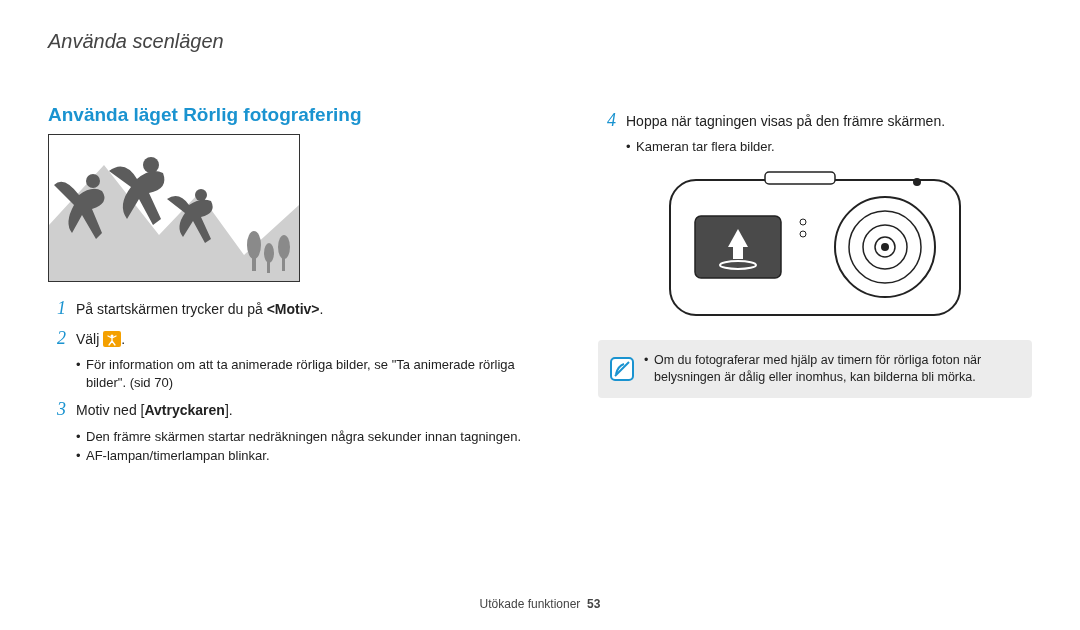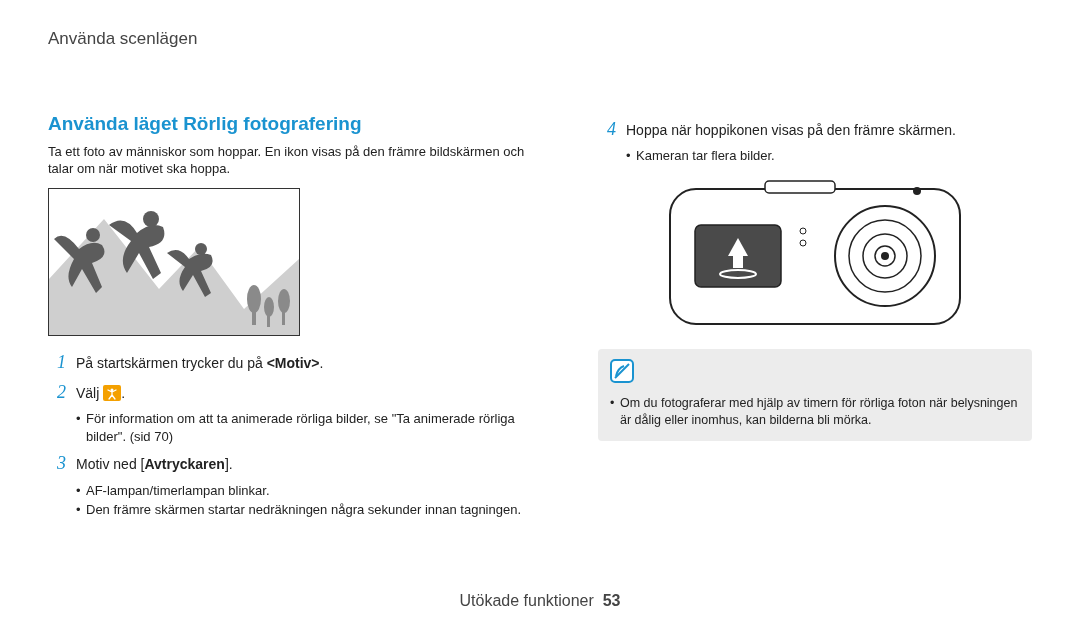--- a/index.html
+++ b/index.html
@@ -15,22 +15,23 @@
   }
   .page {
     box-sizing: border-box;
     width: 1080px;
     height: 630px;
     padding: 28px 48px 20px 48px;
     position: relative;
   }
   .header {
     color: #444;
-    font-size: 17px;
-    margin-bottom: 30px;
+    font-size: 20px;
+    margin-bottom: 17px;
+    font-style: italic;
   }
   .cols {
     display: flex;
     gap: 70px;
   }
   .col {
     flex: 1;
     min-width: 0;
     margin-top: 30px;
   }
@@ -102,21 +103,20 @@
     justify-content: center;
     margin: 6px 0 18px 0;
   }
   .note {
     display: flex;
     gap: 10px;
     background: #ececec;
     border-radius: 4px;
     padding: 10px 12px;
     margin-top: 6px;
-    flex-direction: column;
   }
   .note-icon-wrap {
     display:flex;
     align-items:center;
   }
   .note-icon {
     width: 24px;
     height: 24px;
     flex: 0 0 24px;
   }
@@ -135,42 +135,41 @@
     content: "•";
     position: absolute;
     left: 0;
   }
   .footer {
     position: absolute;
     bottom: 18px;
     left: 0;
     right: 0;
     text-align: center;
-    font-size: 16px;
+    font-size: 12px;
     color: #444;
   }
   .footer .pg {
     font-weight: 700;
   }
   b { font-weight: 700; }
 </style>
 </head>
 <body>
 
 <div class="page">
 
   <div class="header">Använda scenlägen</div>
 
   <div class="cols">
 
     <div class="col left">
 
       <h2 class="section">Använda läget Rörlig fotografering</h2>
 
-      <div class="intro">Ta ett foto av människor som hoppar. En ikon visas på den främre bildskärmen och talar om när motivet ska hoppa.</div>
 
       <div class="illus">
         <svg viewBox="0 0 250 146" width="250" height="146">
 
           <path d="M0,146 L0,90 L55,30 L110,100 L150,58 L195,120 L250,70 L250,146 Z" fill="#cfcfcf"></path>
 
           <g fill="#8a8a8a">
             <ellipse cx="205" cy="110" rx="7" ry="14"></ellipse>
             <rect x="203" y="118" width="4" height="18"></rect>
             <ellipse cx="220" cy="118" rx="5" ry="10"></ellipse>
@@ -216,31 +215,31 @@
         <li>För information om att ta animerade rörliga bilder, se "Ta animerade rörliga bilder". (sid 70)</li>
       </ul>
 
       <div class="step">
         <span class="stepnum">3</span>
         <span class="steptext">
           <span>Motiv ned [</span><b>Avtryckaren</b><span>].</span>
         </span>
       </div>
       <ul class="bullets">
+        <li>Den främre skärmen startar nedräkningen några sekunder innan tagningen.</li>
         <li>AF-lampan/timerlampan blinkar.</li>
-        <li>Den främre skärmen startar nedräkningen några sekunder innan tagningen.</li>
       </ul>
 
     </div>
 
     <div class="col right">
 
       <div class="step">
         <span class="stepnum">4</span>
-        <span class="steptext">Hoppa när hoppikonen visas på den främre skärmen.</span>
+        <span class="steptext">Hoppa när tagningen visas på den främre skärmen.</span>
       </div>
       <ul class="bullets">
         <li>Kameran tar flera bilder.</li>
       </ul>
 
       <div class="camera-wrap">
         <svg viewBox="0 0 300 160" width="300" height="160">
           <rect x="5" y="18" width="290" height="135" rx="26" ry="26" fill="#fff" stroke="#222" stroke-width="2"></rect>
 
           <rect x="100" y="10" width="70" height="12" rx="4" fill="#fff" stroke="#222" stroke-width="1.5"></rect>

